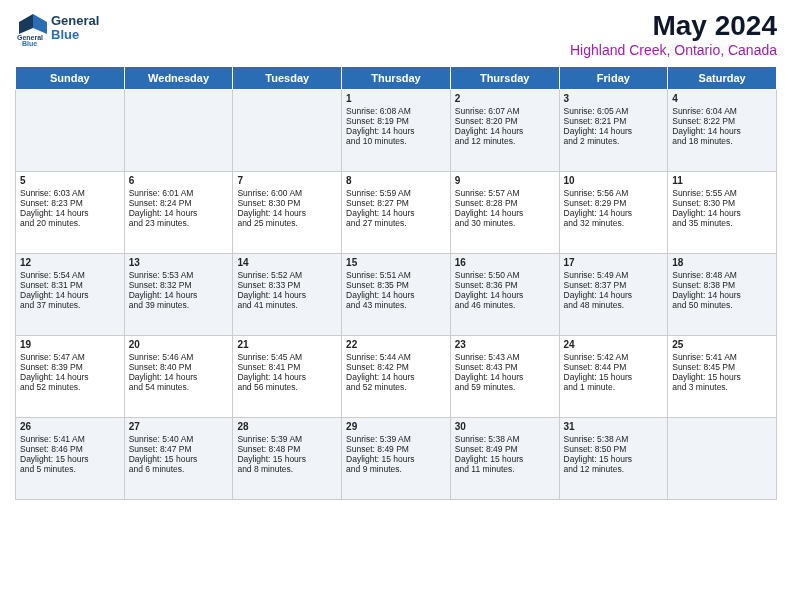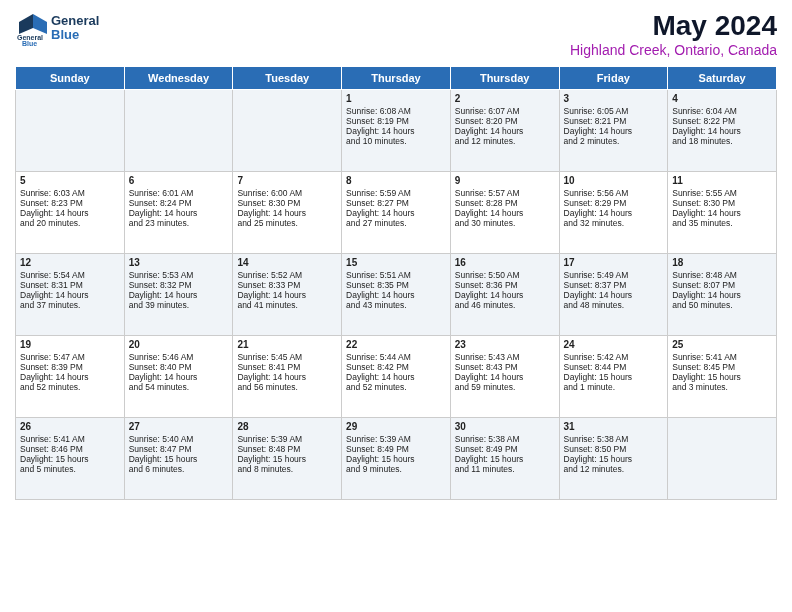--- a/index.html
+++ b/index.html
@@ -239,21 +239,21 @@
           <td>
             <span class="day-num">17</span>
             <div>Sunrise: 5:49 AM</div>
             <div>Sunset: 8:37 PM</div>
             <div>Daylight: 14 hours</div>
             <div>and 48 minutes.</div>
           </td>
           <td>
             <span class="day-num">18</span>
             <div>Sunrise: 8:48 AM</div>
-            <div>Sunset: 8:07 PM</div>
+            <div>Sunset: 8:38 PM</div>
             <div>Daylight: 14 hours</div>
             <div>and 50 minutes.</div>
           </td>
         </tr>
         <tr>
           <td>
             <span class="day-num">19</span>
             <div>Sunrise: 5:47 AM</div>
             <div>Sunset: 8:39 PM</div>
             <div>Daylight: 14 hours</div>

